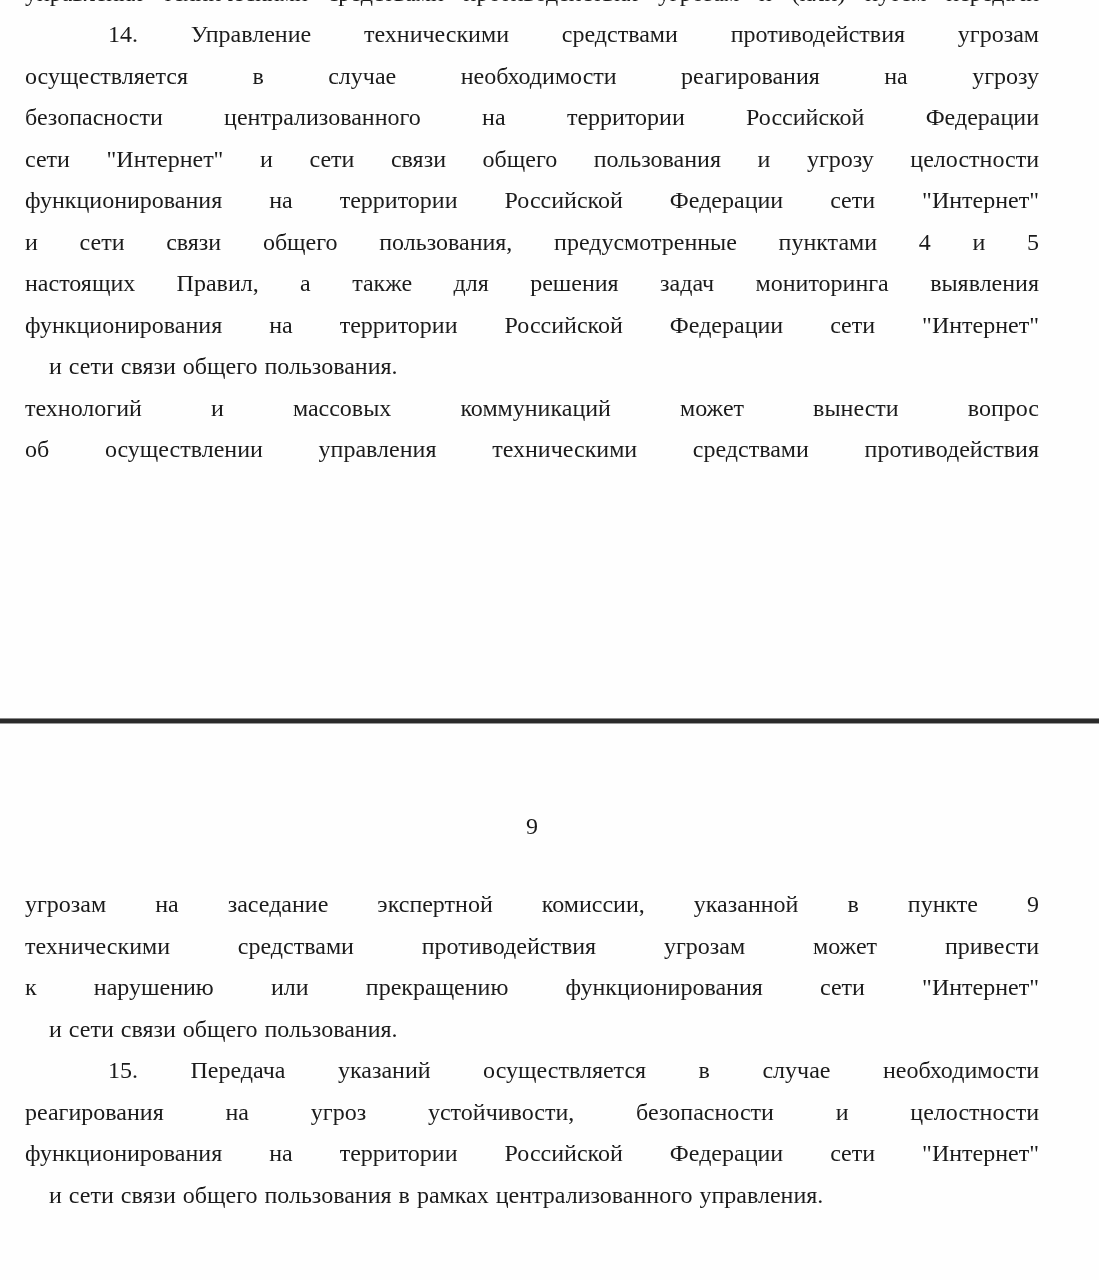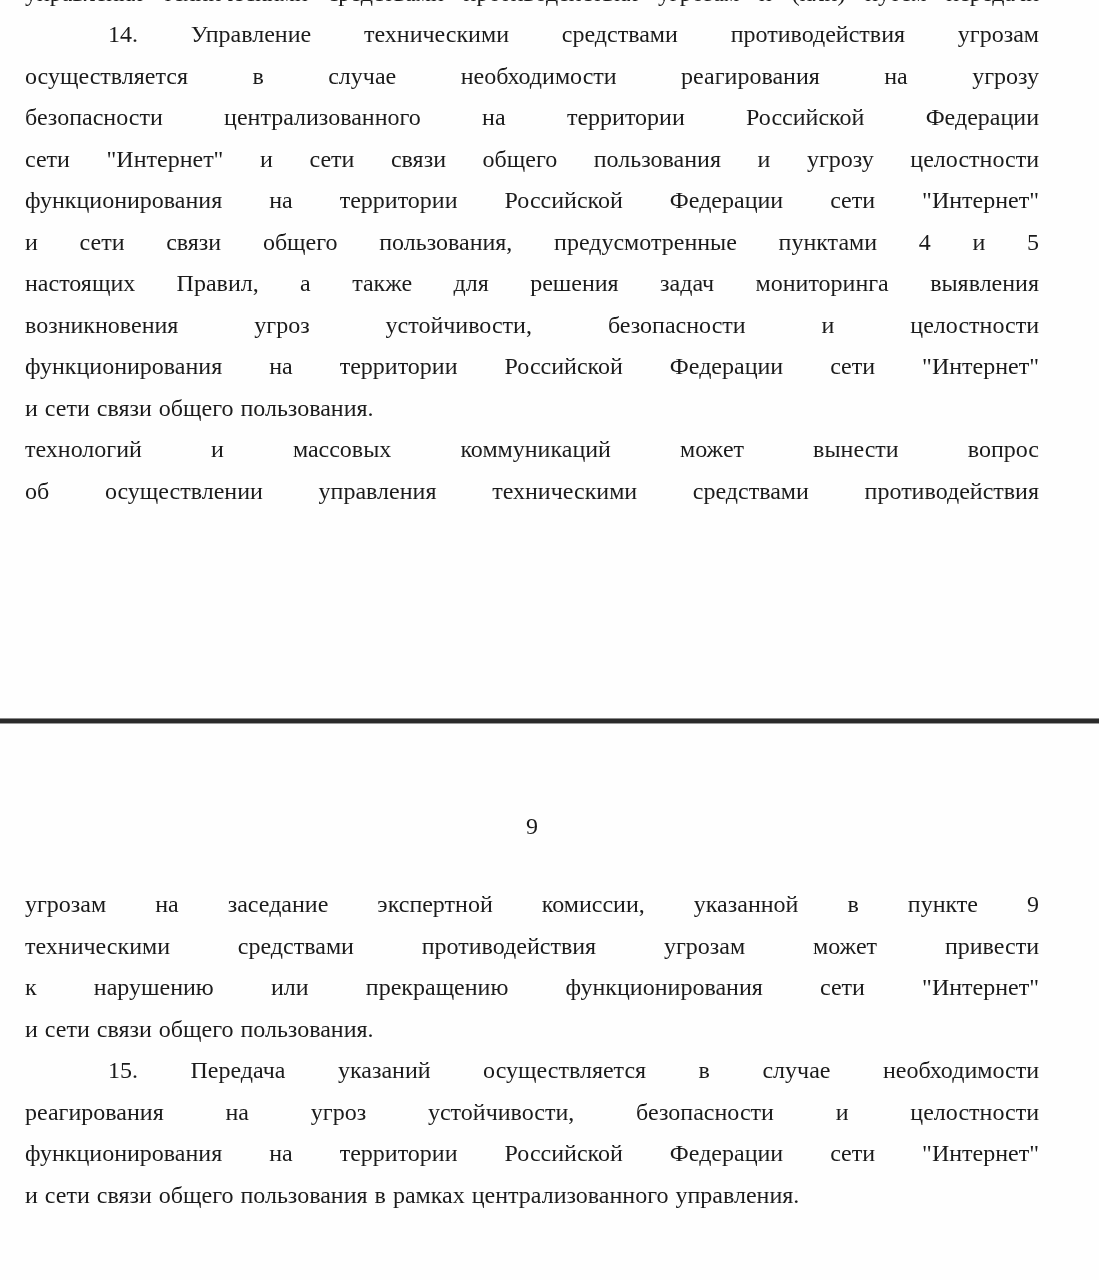--- a/index.html
+++ b/index.html
@@ -25,20 +25,21 @@
   .tb-page8 { top: 14px; }
   .tb-page9 { top: 884px; }
   .line {
     line-height: 41.5px;
     text-align: justify;
     text-align-last: justify;
     word-spacing: 1px;
   }
   .line.endline {
     text-align-last: left;
+    margin-left: 24px;
   }
   .line.indent {
     text-indent: 83px;
   }
   
   .clip-strip {
     position: absolute;
     top: 0;
     left: 25px;
     right: 60px;
@@ -81,21 +82,20 @@
   </div>
 
   <div class="textblock tb-page8">
     <div class="line indent">14.&nbsp;Управление техническими средствами противодействия угрозам</div>
     <div class="line">осуществляется в случае необходимости реагирования на угрозу</div>
     <div class="line">безопасности централизованного на территории Российской Федерации</div>
     <div class="line">сети "Интернет" и сети связи общего пользования и угрозу целостности</div>
     <div class="line">функционирования на территории Российской Федерации сети "Интернет"</div>
     <div class="line">и сети связи общего пользования, предусмотренные пунктами 4 и 5</div>
     <div class="line">настоящих Правил, а также для решения задач мониторинга выявления</div>
-    <div class="line">возникновения угроз устойчивости, безопасности и целостности</div>
     <div class="line">функционирования на территории Российской Федерации сети "Интернет"</div>
     <div class="line endline">и сети связи общего пользования.</div>
     <div class="line">технологий и массовых коммуникаций может вынести вопрос</div>
     <div class="line">об осуществлении управления техническими средствами противодействия</div>
   </div>
 
   <div class="pagebreak-rule"></div>
 
   <div class="page-number">9</div>
 

